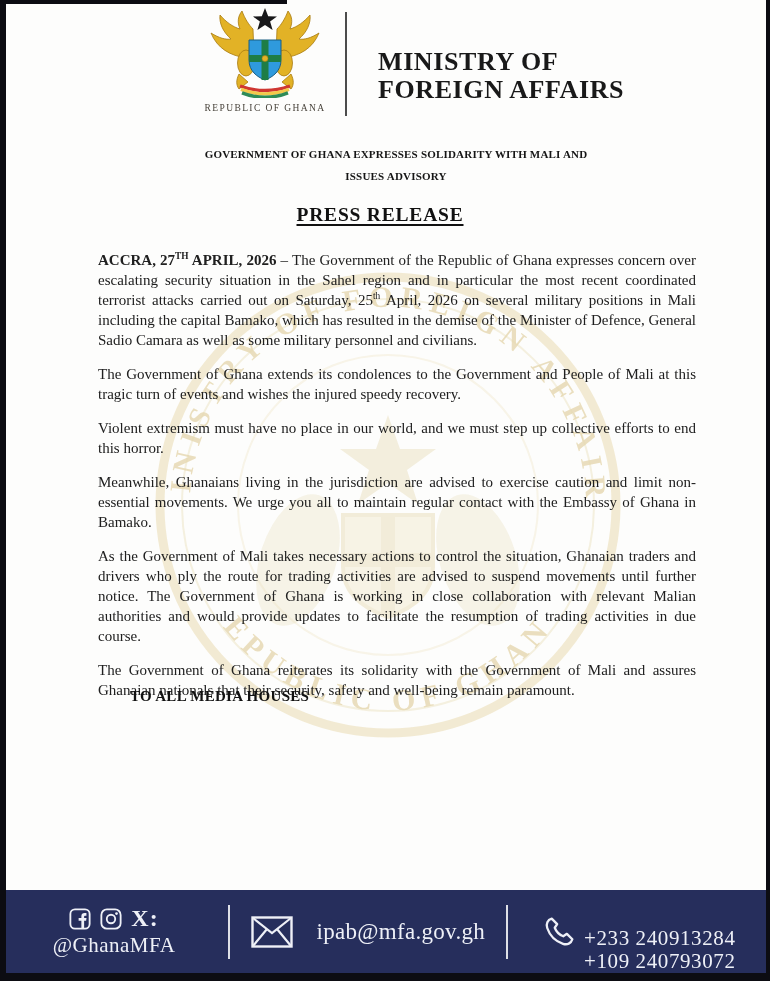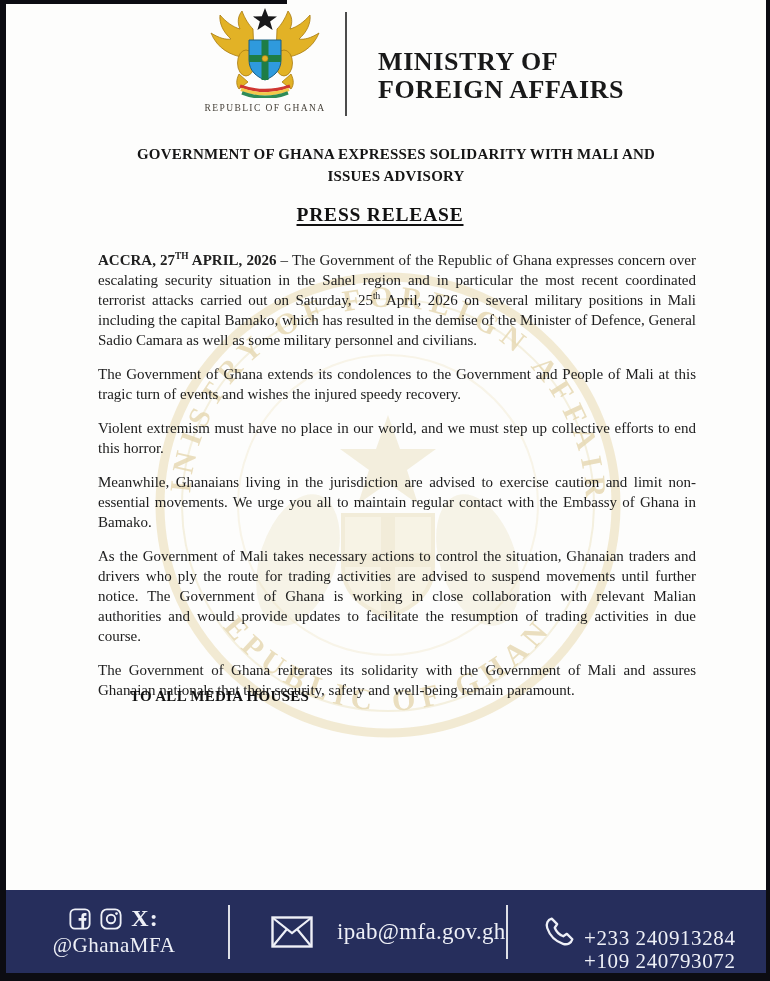--- a/index.html
+++ b/index.html
@@ -27,21 +27,21 @@
   }
   .ministry-name {
     position:absolute; left:378px; top:48px; z-index:3;
     font-weight:bold; font-size:26px; line-height:28px;
     letter-spacing:0.6px; color:#191919;
   }
 
   
   .doc-title {
     position:absolute; left:96px; top:143px; width:600px; z-index:3;
-    text-align:center; font-weight:bold; font-size:15px; line-height:22px;
+    text-align:center; font-weight:bold; font-size:11px; line-height:22px;
     color:#151515; letter-spacing:0.2px;
   }
   .press-release {
     position:absolute; left:80px; top:204px; width:600px; z-index:3;
     text-align:center; font-weight:bold; font-size:19.5px; color:#111;
     letter-spacing:0.8px;
   }
   .press-release span {
     text-decoration:underline; text-decoration-thickness:2px; text-underline-offset:3px;
   }
@@ -72,21 +72,21 @@
   }
   .footer-social {
     width:228px; display:flex; flex-direction:column; align-items:center;
     justify-content:center; gap:1px;
   }
   .social-icons { display:flex; align-items:center; gap:9px; }
   .x-label { font-weight:bold; font-size:24px; letter-spacing:1px; }
   .social-handle { font-size:21px; letter-spacing:0.5px; }
   .footer-vdiv { width:2px; height:54px; background:rgba(255,255,255,0.85); }
   .footer-email {
-    flex:1.05; display:flex; align-items:center; justify-content:flex-end; gap:24px;
+    flex:1.05; display:flex; align-items:center; justify-content:center; gap:24px;
   }
   .email-text { font-size:23px; letter-spacing:0.3px; }
   .footer-phone {
     flex:1; display:flex; align-items:center; justify-content:center; gap:8px;
   }
   .phone-lines { font-size:21px; line-height:23px; letter-spacing:0.6px;margin-top:36px; }
 </style>
 </head>
 <body>
 

